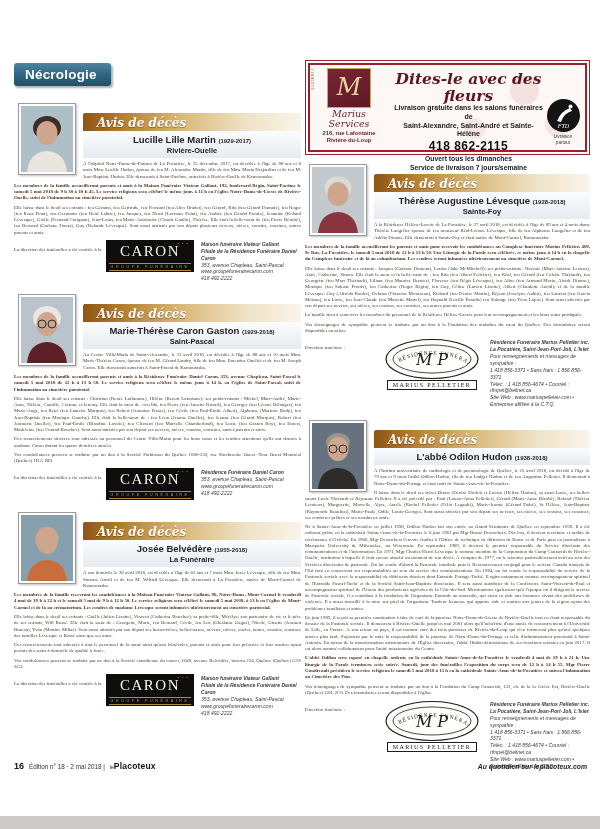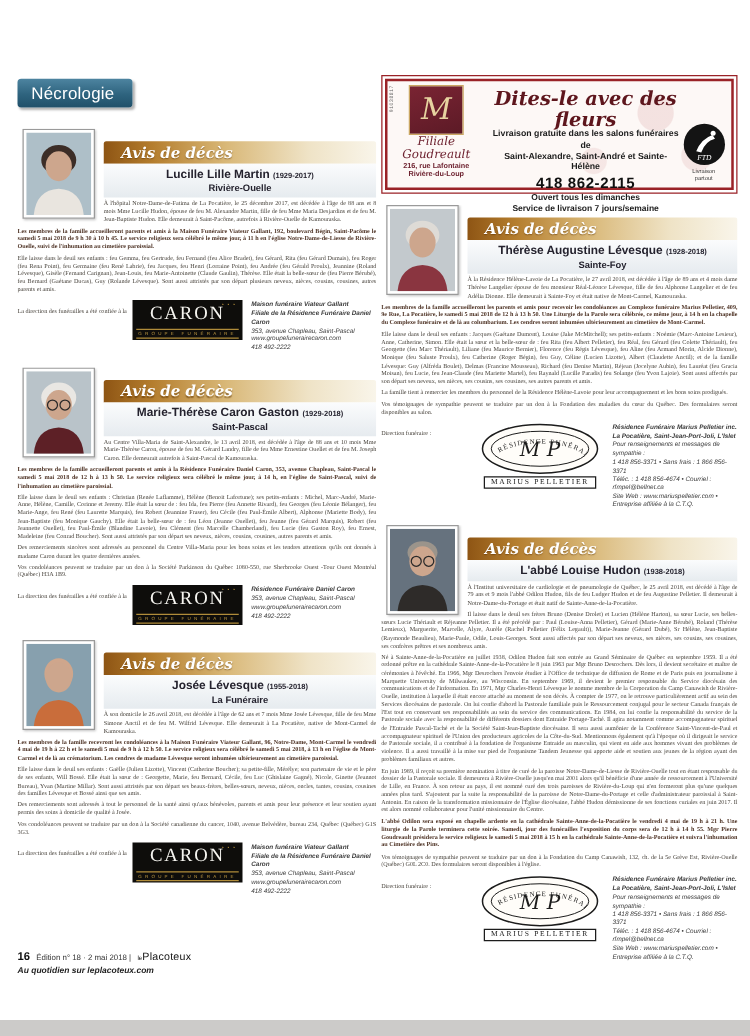--- a/index.html
+++ b/index.html
@@ -1,21 +1,21 @@
 <!DOCTYPE html>
 <html><head>
 <meta charset="utf-8">
 <style>
   html,body{margin:0;padding:0;background:#e9e9e9;}
   .page{position:relative;width:600px;height:829px;background:#ffffff;overflow:hidden;
         font-family:"Liberation Sans",sans-serif;color:#3f3a35;}
   
   .necro{position:absolute;left:14px;top:63px;height:23px;line-height:23px;padding:0 14px 0 11px;
          background:linear-gradient(180deg,#4d84a0 0%,#2e637e 55%,#20506a 100%);
-         color:#fff;font-weight:normal;font-size:13.5px;border-radius:3px;
+         color:#fff;font-weight:bold;font-size:13.5px;border-radius:3px;
          box-shadow:1.5px 2px 2px rgba(0,0,0,.3);letter-spacing:.2px;}
   
   .col-left{position:absolute;left:14px;top:103px;width:287px;}
   .col-right{position:absolute;left:305px;top:60px;width:285px;}
   
   .obit{margin-bottom:10px;overflow:hidden;}
   .photo{float:left;width:52px;height:66px;margin:0 7px 3px 4px;background:#fff;
          border:1px solid #9a9a9a;padding:2px;box-shadow:1px 1px 2px rgba(0,0,0,.25);}
   .photo svg{display:block;}
   .band{overflow:hidden;height:18px;line-height:17px;margin-top:10px;
@@ -67,26 +67,26 @@
   .fl-head{font-family:"DejaVu Serif",serif;font-style:italic;font-weight:bold;color:#5e161d;
            font-size:15.5px;line-height:1.1;}
   .fl-line{font-size:7px;font-weight:bold;color:#1c1c1c;line-height:1.25;}
   .fl-phone{font-size:12px;font-weight:bold;color:#101010;letter-spacing:.5px;line-height:1.15;margin:1px 0;}
   .fl-small{font-size:6.8px;font-weight:bold;color:#1c1c1c;line-height:1.3;}
   .ftd{position:absolute;right:5px;top:34px;width:33px;height:33px;border-radius:50%;background:#141414;
        color:#fff;text-align:center;}
   .ftd svg{display:block;}
   .ftd-cap{position:absolute;right:4px;top:69px;font-size:4.6px;color:#3a3a3a;text-align:center;line-height:1.2;width:36px;}
   
-  .footer{position:absolute;left:14px;right:13px;top:755px;display:flex;justify-content:space-between;align-items:baseline;flex-direction:column;}
+  .footer{position:absolute;left:14px;right:13px;top:755px;display:flex;justify-content:space-between;align-items:baseline;}
   .f-left{display:flex;align-items:baseline;gap:5px;}
   .f-num{font-size:9px;font-weight:bold;color:#111;}
   .f-ed{font-size:6.3px;color:#333;}
   .f-logo-le{font-size:5px;color:#111;}
-  .f-logo{font-size:8.5px;font-weight:normal;color:#111;letter-spacing:.2px;}
+  .f-logo{font-size:8.5px;font-weight:bold;color:#111;letter-spacing:.2px;}
   .f-right{font-size:6.8px;font-style:italic;font-weight:bold;color:#222;}
   .bottom-strip{position:absolute;left:0;right:0;bottom:0;height:13px;background:#cccbc9;}
   
   .ph-glasses{display:none;}
   .glasses .ph-glasses{display:block;}
   .p1 .ph-bg{fill:#aebfc8;} .p1 .ph-hair{fill:#3c2d27;} .p1 .ph-torso{fill:#e9e5df;}
   .p2 .ph-bg{fill:#b9c3c9;} .p2 .ph-hair{fill:#e9e7e3;} .p2 .ph-torso{fill:#5d2026;}
   .p3 .ph-bg{fill:#87a0ae;} .p3 .ph-hair{fill:#cfa68c;} .p3 .ph-torso{fill:#c96d3b;}
   .p4 .ph-bg{fill:#c3c9cd;} .p4 .ph-hair{fill:#dedbd6;} .p4 .ph-torso{fill:#8a3540;}
   .p5 .ph-bg{fill:#66727e;} .p5 .ph-hair{fill:#9b948b;} .p5 .ph-torso{fill:#2e2b29;}
@@ -186,21 +186,21 @@
           <rect class="ph-bg" width="52" height="66"></rect>
           <ellipse class="ph-hair" cx="26" cy="24" rx="11.5" ry="12.5"></ellipse>
           <ellipse class="ph-head" cx="26" cy="27" rx="10.5" ry="12"></ellipse>
           <path class="ph-torso" d="M6 66 Q8 46 26 45 Q44 46 46 66 Z"></path>
         </svg>
       </div>
       <div class="band">
         <span class="band-text">Avis de décès</span>
       </div>
       <div class="titlebox">
-        <div class="oname"><span>Josée Lévesque</span>
+        <div class="oname"><span>Josée Belvédère</span>
           <span class="yrs">(1955-2018)</span></div>
         <div class="ocity">La Funéraire</div>
       </div>
       <p class="btxt">À son domicile le 26 avril 2018, est décédée à l'âge de 62 ans et 7 mois Mme Josée Lévesque, fille de feu Mme Simone Anctil et de feu M. Wilfrid Lévesque. Elle demeurait à La Pocatière, native de Mont-Carmel de Kamouraska.</p>
       <p class="btxt bb">Les membres de la famille recevront les condoléances à la Maison Funéraire Viateur Gallant, 96, Notre-Dame, Mont-Carmel le vendredi 4 mai de 19 h à 22 h et le samedi 5 mai de 9 h à 12 h 50. Le service religieux sera célébré le samedi 5 mai 2018, à 13 h en l'église de Mont-Carmel et de là au crématorium. Les cendres de madame Lévesque seront inhumées ultérieurement au cimetière paroissial.</p>
       <p class="btxt">Elle laisse dans le deuil ses enfants : Gaëlle (Julien Lizotte), Vincent (Catherine Boucher); sa petite-fille, Mérélye; son partenaire de vie et le père de ses enfants, Will Bossé. Elle était la sœur de : Georgette, Marie, feu Bernard, Cécile, feu Luc (Ghislaine Gagné), Nicole, Ginette (Jeannot Bureau), Yvan (Martine Millar). Sont aussi attristés par son départ ses beaux-frères, belles-sœurs, neveux, nièces, oncles, tantes, cousins, cousines des familles Lévesque et Bossé ainsi que ses amis.</p>
       <p class="btxt">Des remerciements sont adressés à tout le personnel de la santé ainsi qu'aux bénévoles, parents et amis pour leur présence et leur soutien ayant permis des soins à domicile de qualité à Josée.</p>
       <p class="btxt">Vos condoléances peuvent se traduire par un don à la Société canadienne du cancer, 1040, avenue Belvédère, bureau 234, Québec (Québec) G1S 3G3.</p>
       <div class="adrow">
         <p class="ad-lead">La direction des funérailles a été confiée à la</p>
@@ -221,22 +221,22 @@
   </div>
 
   <div class="col-right">
 
     <div class="flower-ad">
       <div class="flower-in">
         <span class="vert-id">91038817</span>
         <div class="fl-left">
           <div class="moisan-sq">M</div>
           <div class="moisan-name">
-            <div>Filiale</div>
-            <div>Goudreault</div>
+            <div>Marius</div>
+            <div>Services</div>
           </div>
           <div class="fl-addr">
             <div>216, rue Lafontaine</div>
             <div>Rivière-du-Loup</div>
           </div>
         </div>
         <div class="fl-main">
           <div class="fl-head">Dites-le avec des fleurs</div>
           <div class="fl-line">Livraison gratuite dans les salons funéraires de</div>
           <div class="fl-line">Saint-Alexandre, Saint-André et Sainte-Hélène</div>
@@ -315,21 +315,21 @@
               <circle class="ph-gl" cx="21" cy="26" r="4"></circle>
               <circle class="ph-gl" cx="31" cy="26" r="4"></circle>
             </g>
           <path class="ph-torso" d="M6 66 Q8 46 26 45 Q44 46 46 66 Z"></path>
         </svg>
       </div>
       <div class="band">
         <span class="band-text">Avis de décès</span>
       </div>
       <div class="titlebox">
-        <div class="oname"><span>L'abbé Louise Hudon</span>
+        <div class="oname"><span>L'abbé Odilon Hudon</span>
           <span class="yrs">(1938-2018)</span></div>
       </div>
       <p class="btxt">À l'Institut universitaire de cardiologie et de pneumologie de Québec, le 25 avril 2018, est décédé à l'âge de 79 ans et 9 mois l'abbé Odilon Hudon, fils de feu Ludger Hudon et de feu Augustine Pelletier. Il demeurait à Notre-Dame-du-Portage et était natif de Sainte-Anne-de-la-Pocatière.</p>
       <p class="btxt">Il laisse dans le deuil ses frères Bruno (Denise Drolet) et Lucien (Hélène Harton), sa sœur Lucie, ses belles-sœurs Lucie Thériault et Réjeanne Pelletier. Il a été précédé par : Paul (Louise-Anna Pelletier), Gérard (Marie-Anne Bérubé), Roland (Thérèse Lemieux), Marguerite, Marcelle, Alyre, Aurèle (Rachel Pelletier (Félix Legault)), Marie-Jeanne (Gérard Dubé), Sr Hélène, Jean-Baptiste (Raymonde Beaulieu), Marie-Paule, Odile, Louis-Georges. Sont aussi affectés par son départ ses neveux, ses nièces, ses cousins, ses cousines, ses confrères prêtres et ses nombreux amis.</p>
       <p class="btxt">Né à Sainte-Anne-de-la-Pocatière en juillet 1938, Odilon Hudon fait son entrée au Grand Séminaire de Québec en septembre 1959. Il a été ordonné prêtre en la cathédrale Sainte-Anne-de-la-Pocatière le 8 juin 1963 par Mgr Bruno Desrochers. Dès lors, il devient secrétaire et maître de cérémonies à l'évêché. En 1966, Mgr Desrochers l'envoie étudier à l'Office de technique de diffusion de Rome et de Paris puis en journalisme à Marquette University de Milwaukee, au Wisconsin. En septembre 1969, il devient le premier responsable du Service diocésain des communications et de l'information. En 1971, Mgr Charles-Henri Lévesque le nomme membre de la Corporation du Camp Canawish de Rivière-Ouelle, institution à laquelle il était encore attaché au moment de son décès. À compter de 1977, on le retrouve particulièrement actif au sein des Services diocésains de pastorale. On lui confie d'abord la Pastorale familiale puis le Ressourcement conjugal pour le secteur Canada français de l'Est tout en conservant ses responsabilités au sein du service des communications. En 1984, on lui confie la responsabilité du service de la Pastorale sociale avec la responsabilité de différents dossiers dont Entraide Portage-Taché. Il agira notamment comme accompagnateur spirituel de l'Entraide Pascal-Taché et de la Société Saint-Jean-Baptiste diocésaine. Il sera aussi aumônier de la Conférence Saint-Vincent-de-Paul et accompagnateur spirituel de l'Union des producteurs agricoles de la Côte-du-Sud. Mentionnons également qu'à l'époque où il dirigeait le service de Pastorale sociale, il a contribué à la fondation de l'organisme Entraide au masculin, qui vient en aide aux hommes vivant des problèmes de violence. Il a aussi travaillé à la mise sur pied de l'organisme Tandem Jeunesse qui apporte aide et soutien aux jeunes de la région ayant des problèmes familiaux et autres.</p>
       <p class="btxt">En juin 1989, il reçoit sa première nomination à titre de curé de la paroisse Notre-Dame-de-Liesse de Rivière-Ouelle tout en étant responsable du dossier de la Pastorale sociale. Il demeurera à Rivière-Ouelle jusqu'en mai 2001 alors qu'il bénéficie d'une année de ressourcement à l'Université de Lille, en France. À son retour au pays, il est nommé curé des trois paroisses de Rivière-du-Loup qui n'en formeront plus qu'une quelques années plus tard. S'ajoutent par la suite la responsabilité de la paroisse de Notre-Dame-du-Portage et celle d'administrateur paroissial à Saint-Antonin. En raison de la transformation missionnaire de l'Église diocésaine, l'abbé Hudon démissionne de ses fonctions curiales en juin 2017. Il est alors nommé collaborateur pour l'unité missionnaire du Centre.</p>
       <p class="btxt bb">L'abbé Odilon sera exposé en chapelle ardente en la cathédrale Sainte-Anne-de-la-Pocatière le vendredi 4 mai de 19 h à 21 h. Une liturgie de la Parole terminera cette soirée. Samedi, jour des funérailles l'exposition du corps sera de 12 h à 14 h 55. Mgr Pierre Goudreault présidera le service religieux le samedi 5 mai 2018 à 15 h en la cathédrale Sainte-Anne-de-la-Pocatière et suivra l'inhumation au Cimetière des Pins.</p>
       <p class="btxt">Vos témoignages de sympathie peuvent se traduire par un don à la Fondation du Camp Canawish, 132, ch. de la 5e Grève Est, Rivière-Ouelle (Québec) G0L 2C0. Des formulaires seront disponibles à l'église.</p>
       <div class="adrow">
         <p class="ad-lead mp-lead">Direction funéraire :</p>

